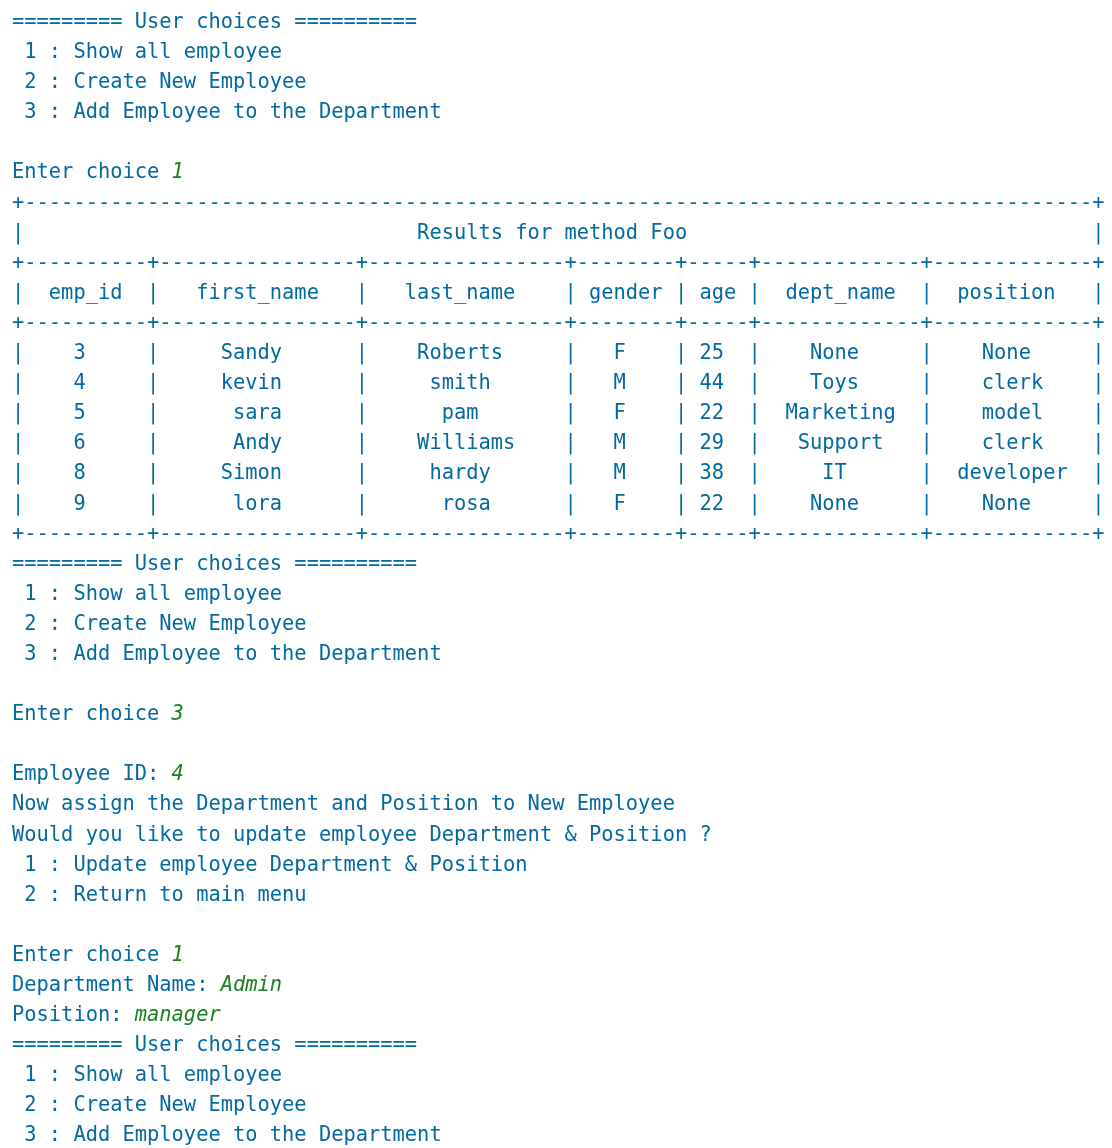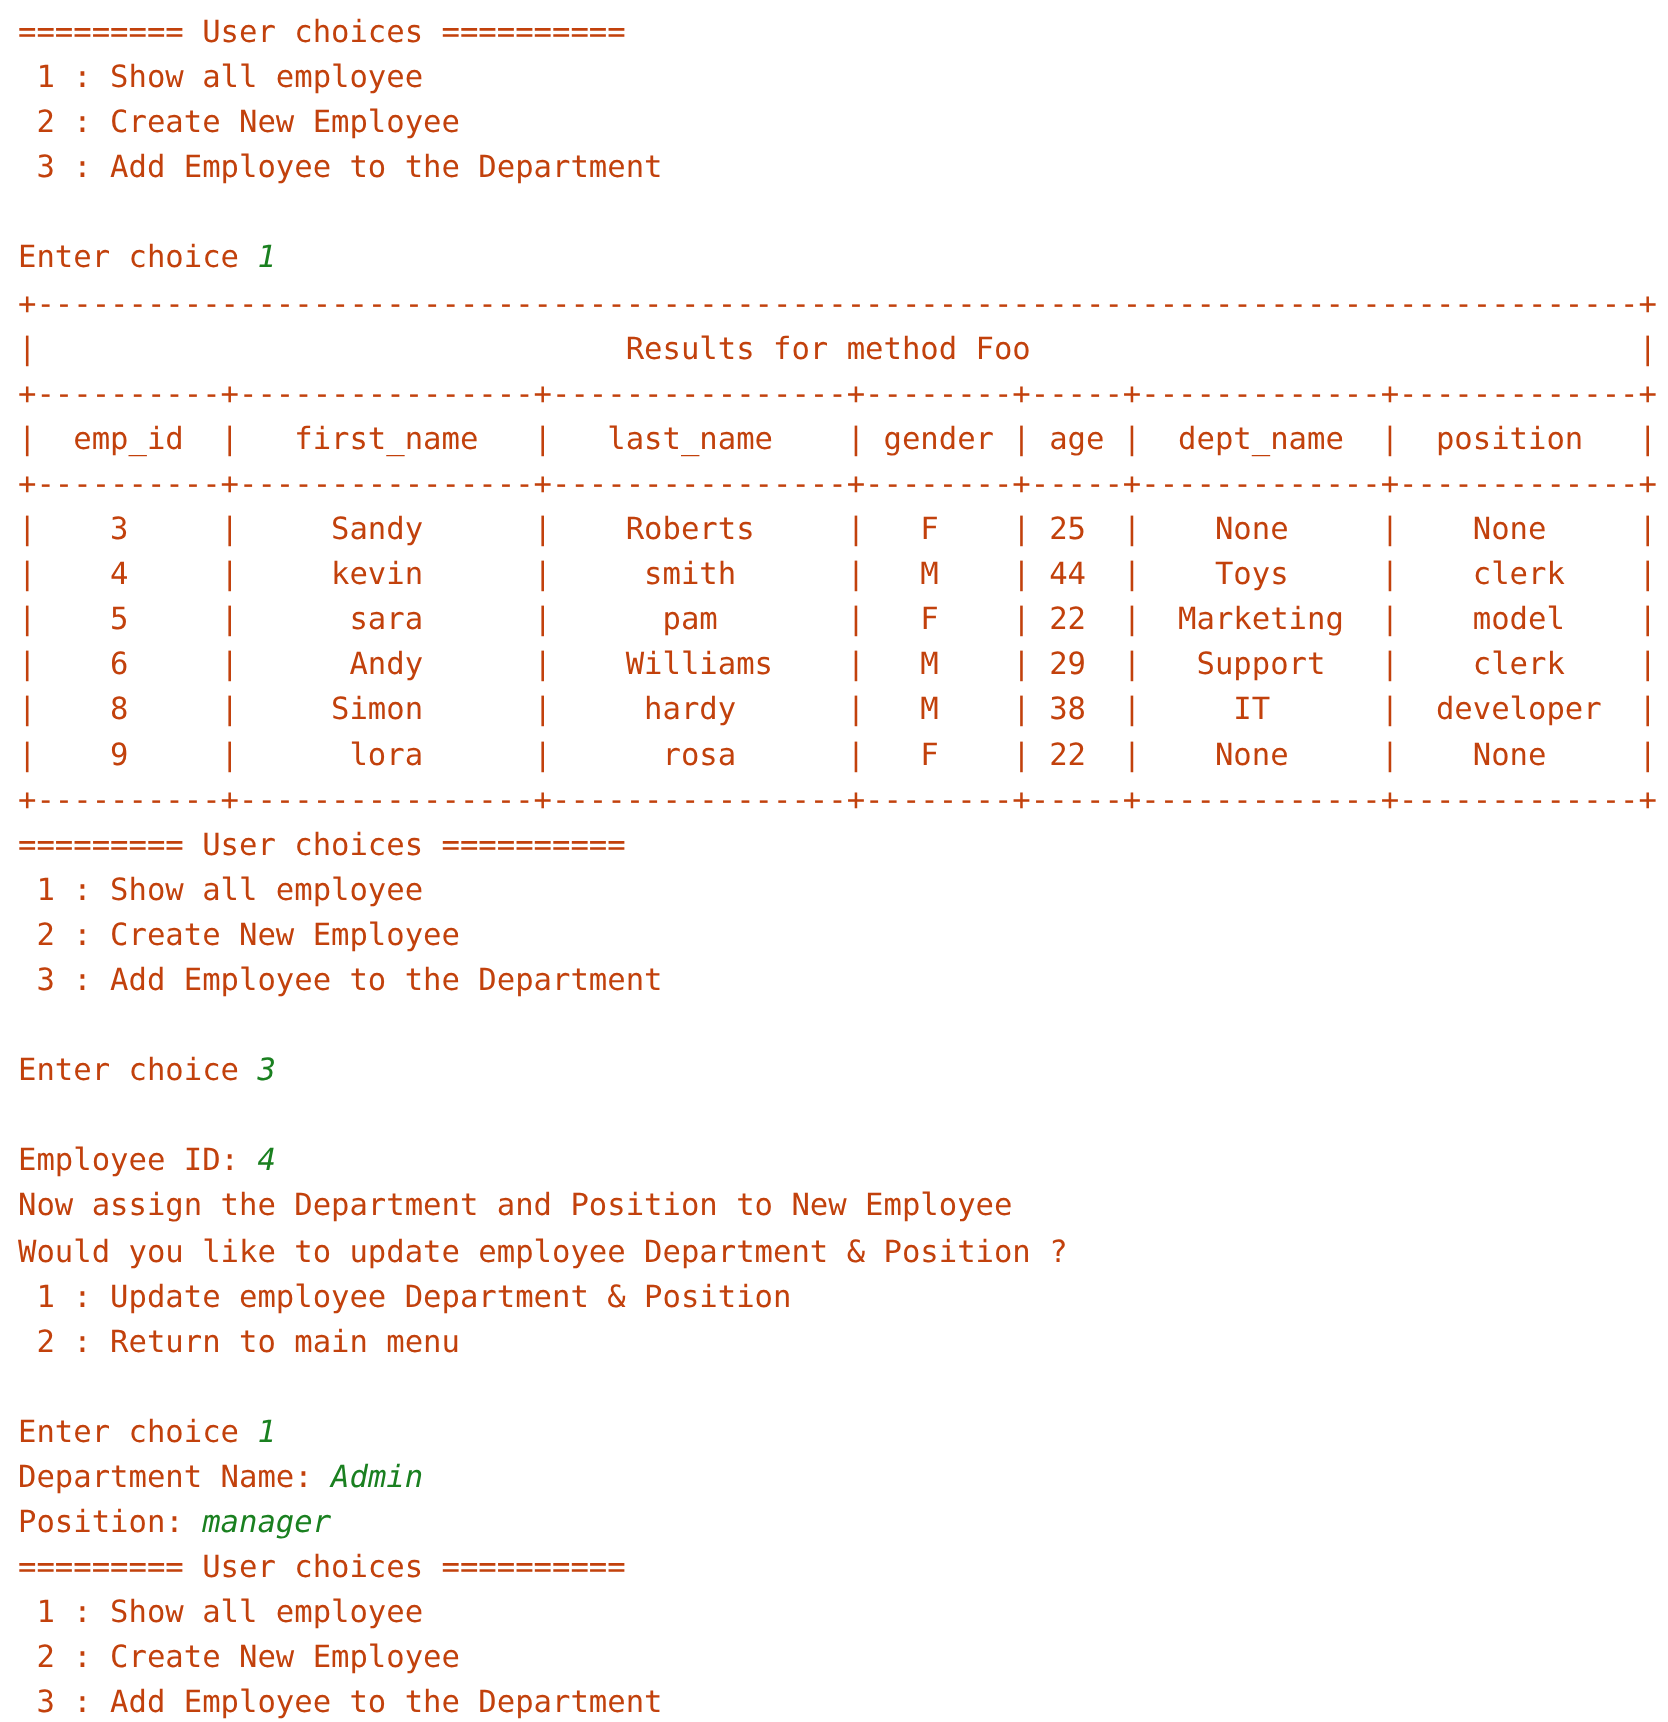--- a/index.html
+++ b/index.html
@@ -30,19 +30,19 @@
     line-height: 30.1px;
   }
   .blank {
     height: 30.1px;
   }
   .in {
     color: #1a8020;
     font-style: italic;
   }
   .plain {
-    color: #c2410c;
+    color: #0369a1;
   }
 </style>
 </head>
 <body>
 
 <div id="terminal"><div class="line"><span class="plain">========= User choices ==========</span></div><div class="line"><span class="plain"> 1 : Show all employee</span></div><div class="line"><span class="plain"> 2 : Create New Employee</span></div><div class="line"><span class="plain"> 3 : Add Employee to the Department</span></div><div class="line blank">&nbsp;</div><div class="line"><span class="plain">Enter choice </span><span class="in">1</span></div><div class="line"><span class="plain">+---------------------------------------------------------------------------------------+</span></div><div class="line"><span class="plain">|                                Results for method Foo                                 |</span></div><div class="line"><span class="plain">+----------+----------------+----------------+--------+-----+-------------+-------------+</span></div><div class="line"><span class="plain">|  emp_id  |   first_name   |   last_name    | gender | age |  dept_name  |  position   |</span></div><div class="line"><span class="plain">+----------+----------------+----------------+--------+-----+-------------+-------------+</span></div><div class="line"><span class="plain">|    3     |     Sandy      |    Roberts     |   F    | 25  |    None     |    None     |</span></div><div class="line"><span class="plain">|    4     |     kevin      |     smith      |   M    | 44  |    Toys     |    clerk    |</span></div><div class="line"><span class="plain">|    5     |      sara      |      pam       |   F    | 22  |  Marketing  |    model    |</span></div><div class="line"><span class="plain">|    6     |      Andy      |    Williams    |   M    | 29  |   Support   |    clerk    |</span></div><div class="line"><span class="plain">|    8     |     Simon      |     hardy      |   M    | 38  |     IT      |  developer  |</span></div><div class="line"><span class="plain">|    9     |      lora      |      rosa      |   F    | 22  |    None     |    None     |</span></div><div class="line"><span class="plain">+----------+----------------+----------------+--------+-----+-------------+-------------+</span></div><div class="line"><span class="plain">========= User choices ==========</span></div><div class="line"><span class="plain"> 1 : Show all employee</span></div><div class="line"><span class="plain"> 2 : Create New Employee</span></div><div class="line"><span class="plain"> 3 : Add Employee to the Department</span></div><div class="line blank">&nbsp;</div><div class="line"><span class="plain">Enter choice </span><span class="in">3</span></div><div class="line blank">&nbsp;</div><div class="line"><span class="plain">Employee ID: </span><span class="in">4</span></div><div class="line"><span class="plain">Now assign the Department and Position to New Employee</span></div><div class="line"><span class="plain">Would you like to update employee Department &amp; Position ?</span></div><div class="line"><span class="plain"> 1 : Update employee Department &amp; Position</span></div><div class="line"><span class="plain"> 2 : Return to main menu</span></div><div class="line blank">&nbsp;</div><div class="line"><span class="plain">Enter choice </span><span class="in">1</span></div><div class="line"><span class="plain">Department Name: </span><span class="in">Admin</span></div><div class="line"><span class="plain">Position: </span><span class="in">manager</span></div><div class="line"><span class="plain">========= User choices ==========</span></div><div class="line"><span class="plain"> 1 : Show all employee</span></div><div class="line"><span class="plain"> 2 : Create New Employee</span></div><div class="line"><span class="plain"> 3 : Add Employee to the Department</span></div></div>
 
 </body></html>

